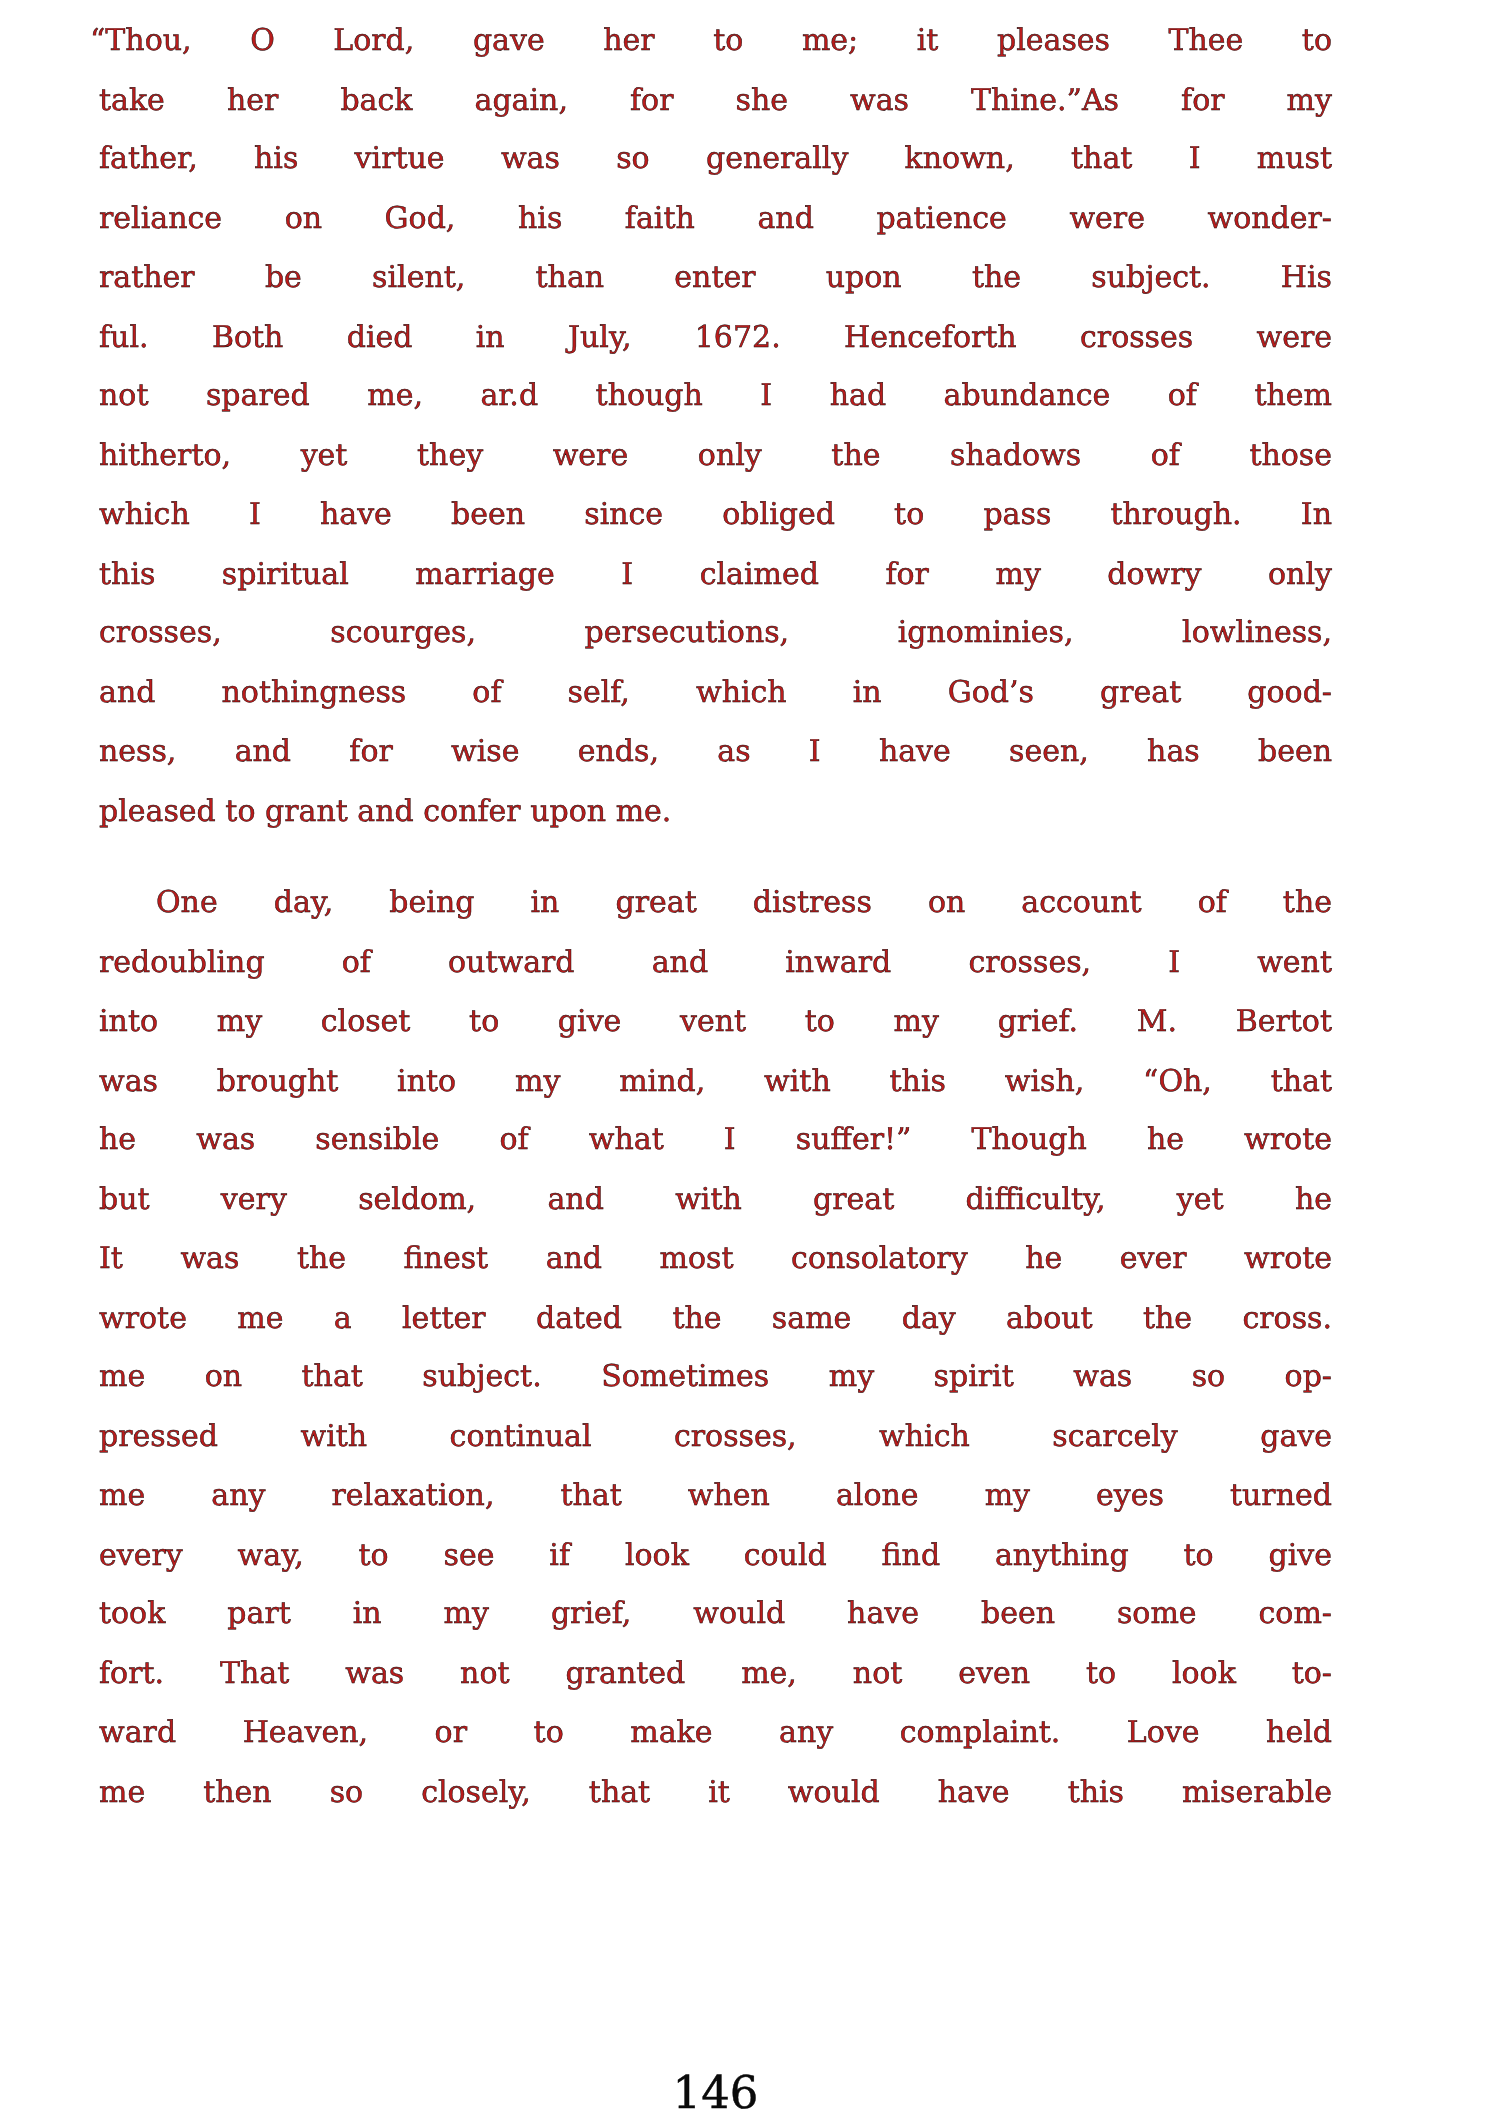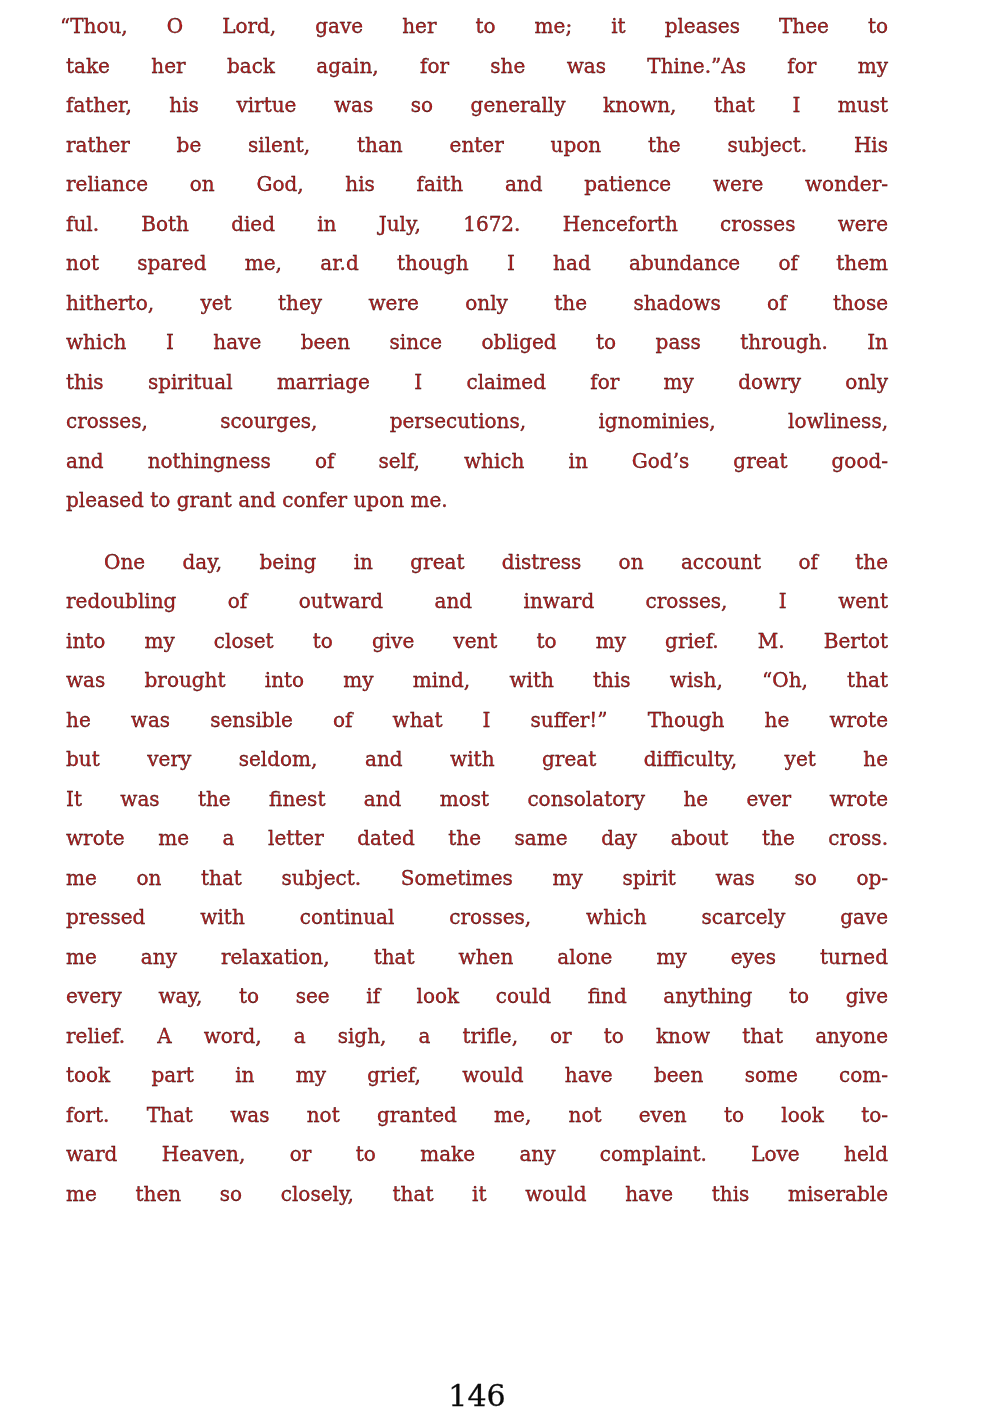--- a/index.html
+++ b/index.html
@@ -54,42 +54,42 @@
   }
 </style>
 </head>
 <body>
 
 <div class="page">
   <div class="textblock">
       <div class="line hang">“Thou, O Lord, gave her to me; it pleases Thee to</div>
       <div class="line">take her back again, for she was Thine.”As for my</div>
       <div class="line">father, his virtue was so generally known, that I must</div>
+      <div class="line">reliance on God, his faith and patience were wonder-</div>
       <div class="line">rather be silent, than enter upon the subject. His</div>
-      <div class="line">reliance on God, his faith and patience were wonder-</div>
       <div class="line">ful. Both died in July, 1672. Henceforth crosses were</div>
       <div class="line">not spared me, ar.d though I had abundance of them</div>
       <div class="line">hitherto, yet they were only the shadows of those</div>
       <div class="line">which I have been since obliged to pass through. In</div>
       <div class="line">this spiritual marriage I claimed for my dowry only</div>
       <div class="line">crosses, scourges, persecutions, ignominies, lowliness,</div>
       <div class="line">and nothingness of self, which in God’s great good-</div>
+      <div class="line">ness, and for wise ends, as I have seen, has been</div>
       <div class="line noj">pleased to grant and confer upon me.</div>
       <div class="line indent">One day, being in great distress on account of the</div>
       <div class="line">redoubling of outward and inward crosses, I went</div>
       <div class="line">into my closet to give vent to my grief. M. Bertot</div>
       <div class="line">was brought into my mind, with this wish, “Oh, that</div>
       <div class="line">he was sensible of what I suffer!” Though he wrote</div>
       <div class="line">but very seldom, and with great difficulty, yet he</div>
       <div class="line">It was the finest and most consolatory he ever wrote</div>
       <div class="line">wrote me a letter dated the same day about the cross.</div>
       <div class="line">me on that subject. Sometimes my spirit was so op-</div>
       <div class="line">pressed with continual crosses, which scarcely gave</div>
       <div class="line">me any relaxation, that when alone my eyes turned</div>
       <div class="line">every way, to see if look could find anything to give</div>
-      <div class="line">relief. A word, a sigh, a trifle, or to know that anyone</div>
       <div class="line">took part in my grief, would have been some com-</div>
       <div class="line">fort. That was not granted me, not even to look to-</div>
       <div class="line">ward Heaven, or to make any complaint. Love held</div>
       <div class="line">me then so closely, that it would have this miserable</div>
     </div>
   <div class="page-number">146</div>
 </div>
 
 </body></html>

